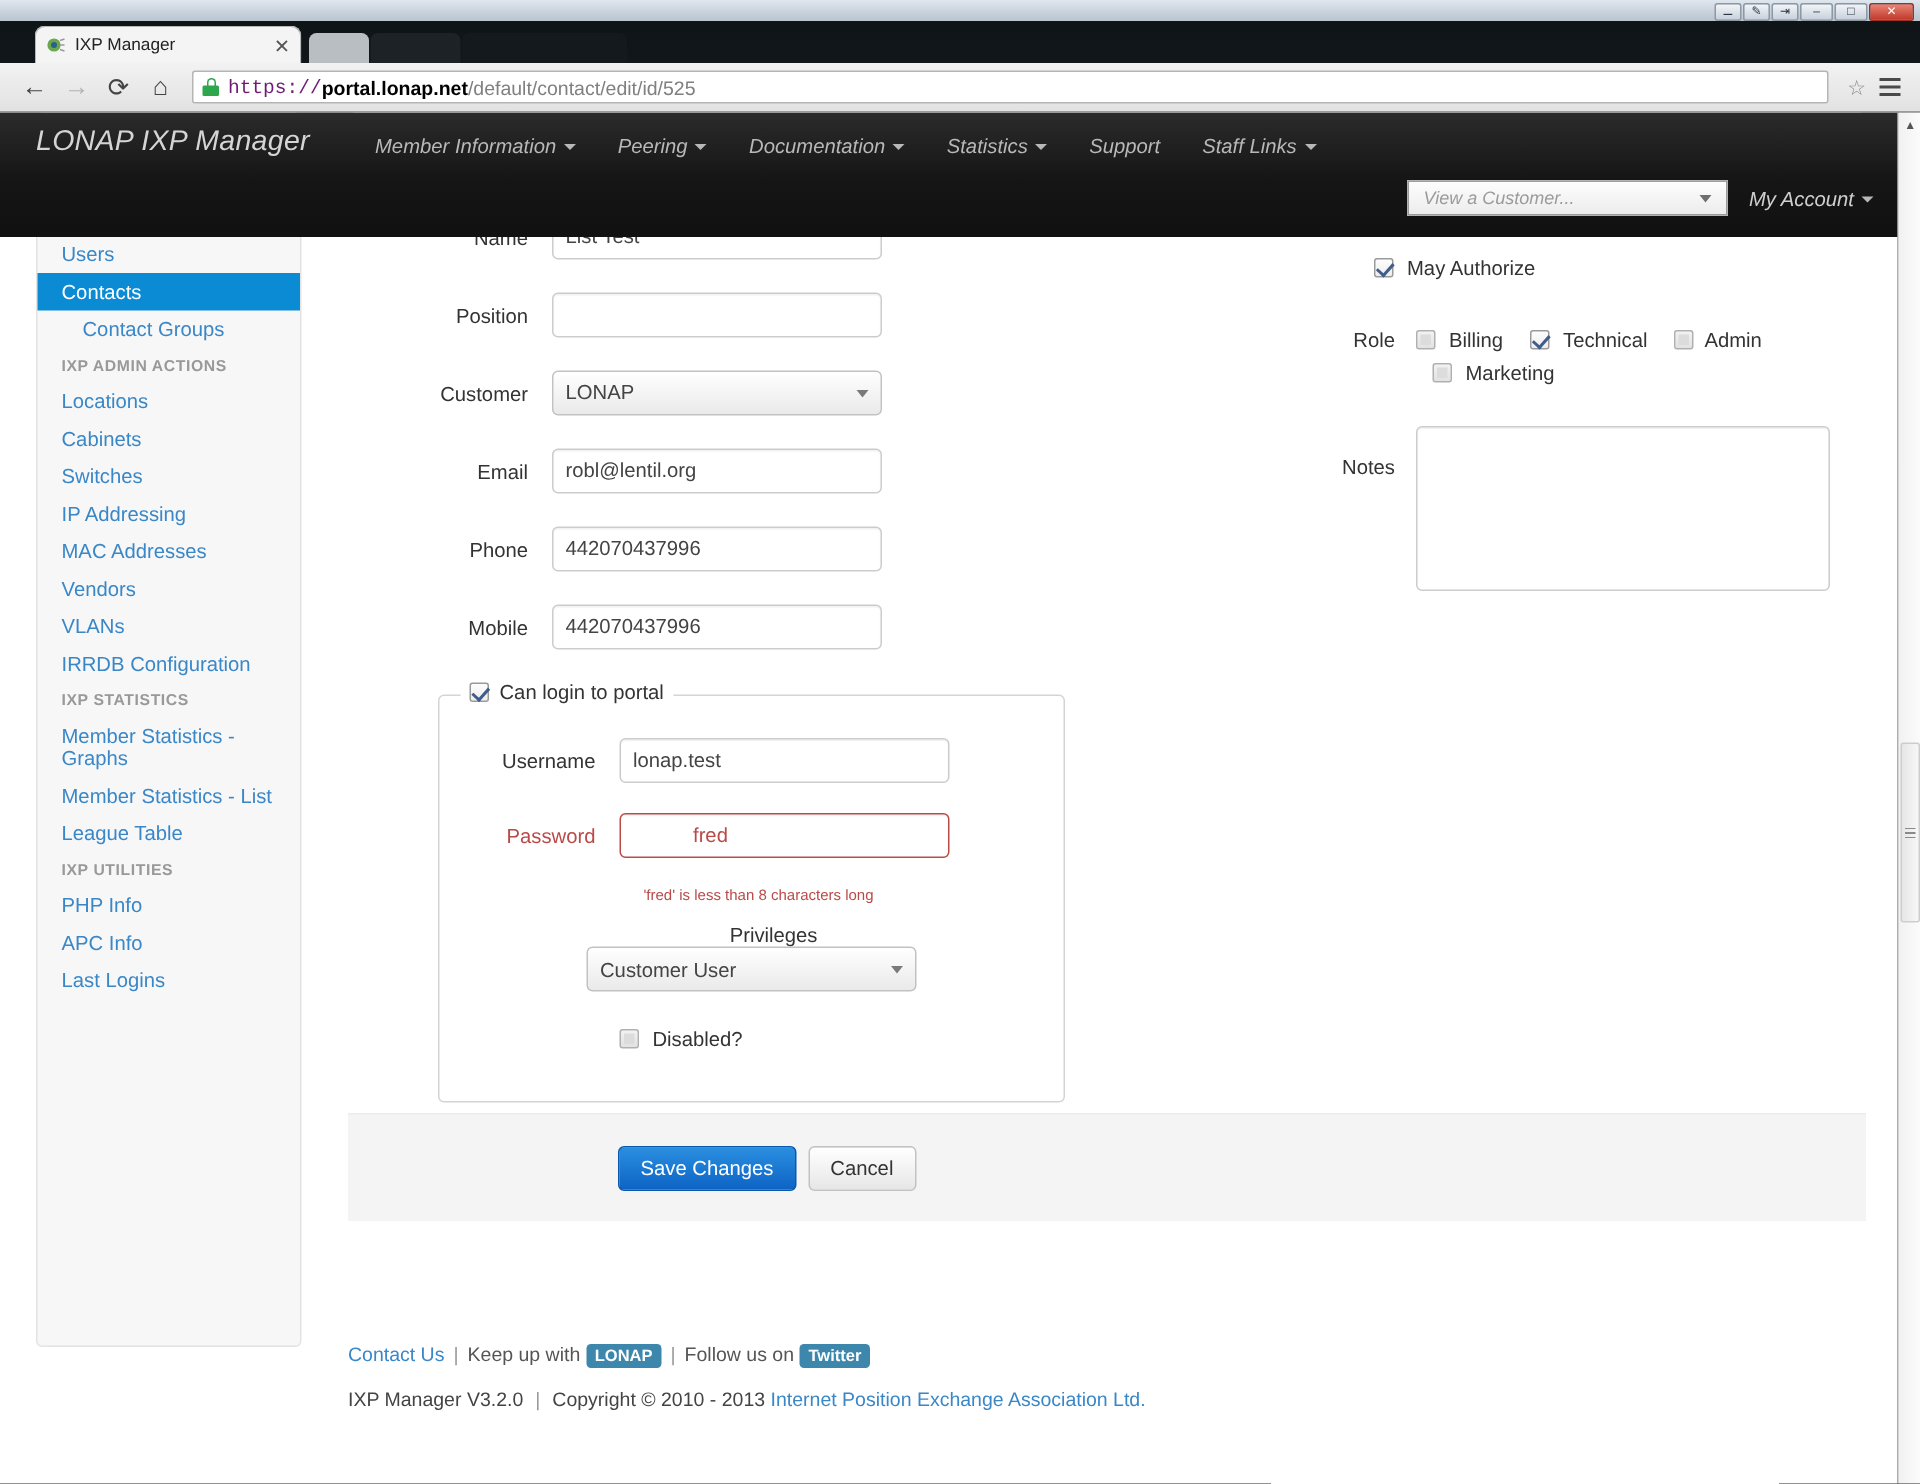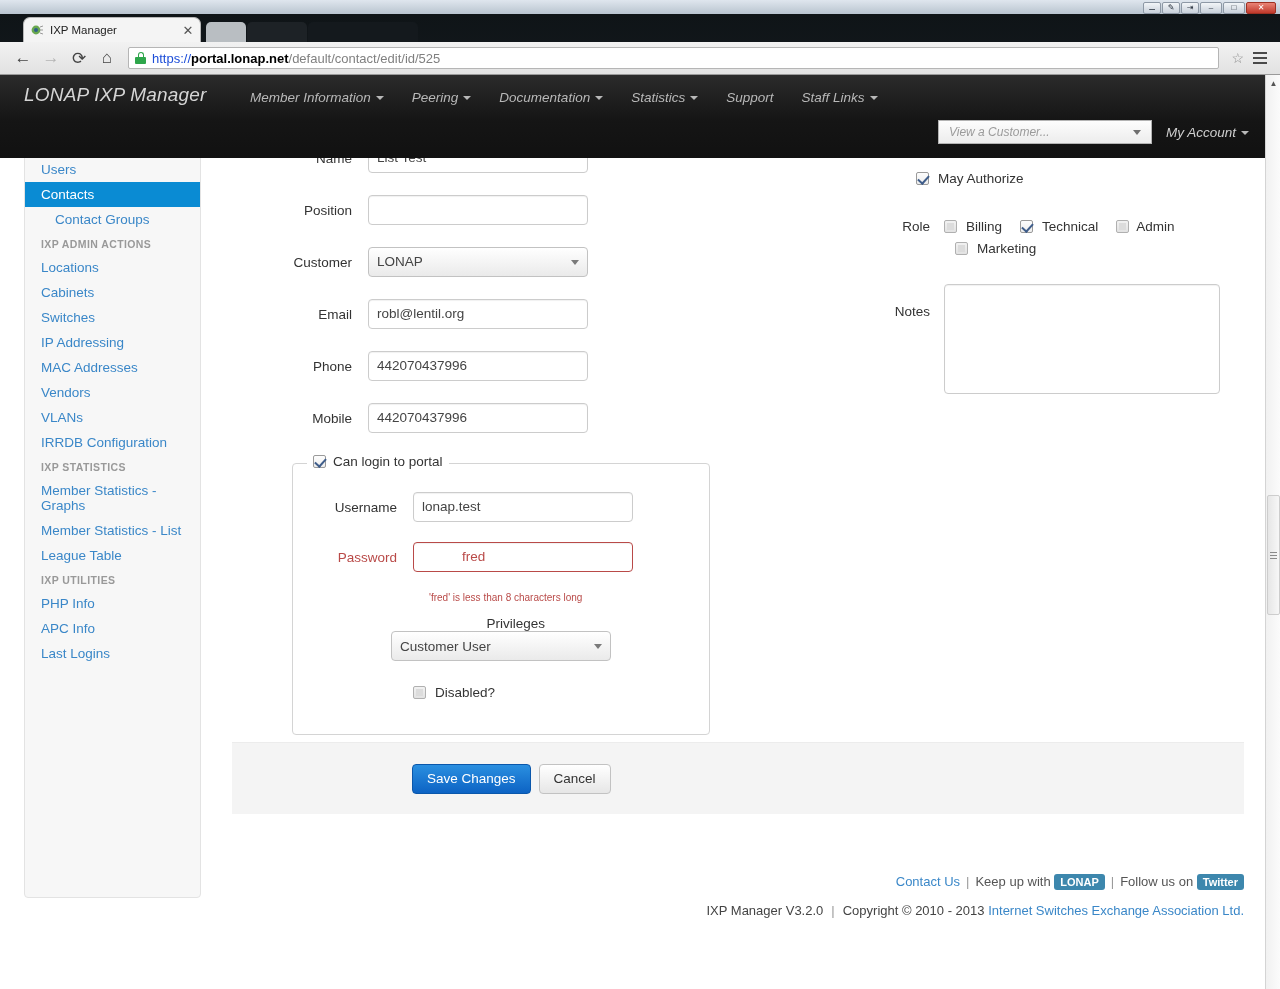--- a/index.html
+++ b/index.html
@@ -95,21 +95,21 @@
     flex: 1 1 auto; height: 22px; margin: 0 6px 0 6px;
     background: #fff; border: 1px solid #b5b5b5; border-radius: 2px;
     display: flex; align-items: center; padding: 0 6px;
     font-size: 13px;
   }
   #lock-icon {
     width: 11px; height: 12px; margin-right: 6px; position: relative; flex: 0 0 11px;
   }
   #lock-icon .body { position: absolute; left:0; bottom:0; width:11px; height:7px; background:#2ea64b; border-radius:1px;}
   #lock-icon .shackle { position:absolute; left:2.5px; top:0; width:6px; height:6px; border:1.6px solid #2ea64b; border-bottom:none; border-radius:3px 3px 0 0;}
-  #url-scheme { color: #1d4ed8; }
+  #url-scheme { color: #701a75; font-family: Liberation Mono, monospace; }
   #url-host { color: #000; font-weight: bold; }
   #url-path { color: #808080; }
   #star-icon { font-size: 14px; color: #8d8d8d; margin-left: 6px; }
   #menu-icon {
     width: 20px; margin-left: 6px;
     display: flex; flex-direction: column; gap: 3px; align-items: center;
   }
   #menu-icon span { display:block; width: 14px; height: 2px; background: #4a4a4a; }
 
   
@@ -362,22 +362,22 @@
   #btn-cancel {
     height: 30px; padding: 0 14px;
     background: linear-gradient(180deg,#ffffff 0%, #e6e6e6 100%);
     border: 1px solid #c2c2c2; border-radius: 4px;
     color: #333; font-size: 13.5px;
     display: flex; align-items: center;
   }
 
   
   #footer {
-    position: absolute; left: 232px; top: 799px; width: 1012px;
-    text-align: right;
+    position: absolute; left: 232px; top: 820px; width: 1012px;
+    text-align: left;
   }
   #footer-links { font-size: 13px; color: #555; margin-bottom: 13px; }
   #footer-links a { color: #3a87c8; }
   #footer-links .sep { color: #999; margin: 0 6px; }
   .badge {
     display: inline-block; background: #3d87ad; color: #fff;
     font-size: 11px; font-weight: bold; border-radius: 3px;
     padding: 2px 6px; vertical-align: baseline;
   }
   #footer-copy { font-size: 13px; color: #444; }
@@ -611,21 +611,21 @@
       </div>
 
       <div id="footer">
         <div id="footer-links">
           <a>Contact Us</a><span class="sep">|</span><span>Keep up with</span>
           <span class="badge">LONAP</span><span class="sep">|</span><span>Follow us on</span>
           <span class="badge">Twitter</span>
         </div>
         <div id="footer-copy">
           <span>IXP Manager V3.2.0</span><span class="sep" style="color:#999;margin:0 8px;">|</span><span>Copyright © 2010 - 2013</span>
-          <a>Internet Switches Exchange Association Ltd.</a>
+          <a>Internet Position Exchange Association Ltd.</a>
         </div>
       </div>
 
     </div>
 
     <div id="ixp-navbar">
       <div id="brand">LONAP IXP Manager</div>
       <div id="nav-links">
         <span class="nav-link"><span>Member Information</span><i class="caret-d"></i></span>
         <span class="nav-link"><span>Peering</span><i class="caret-d"></i></span>

